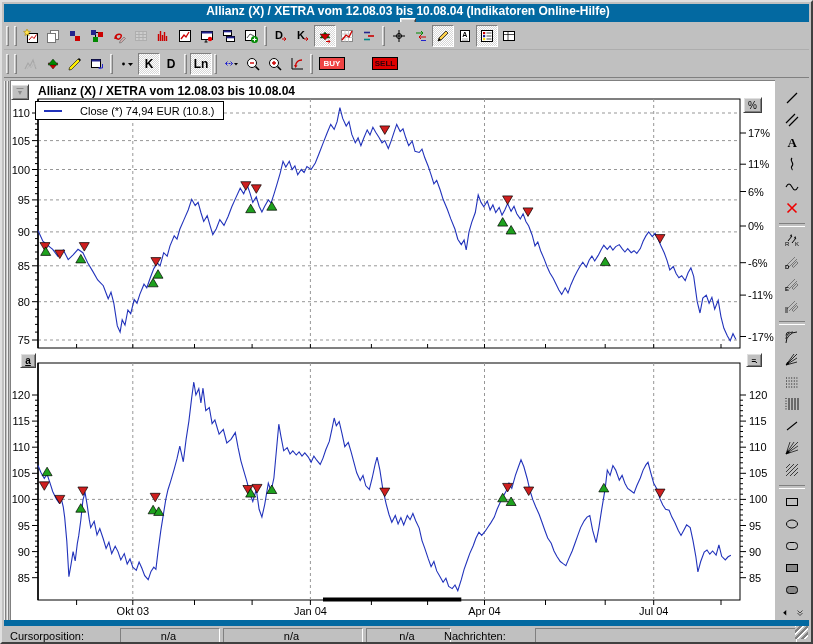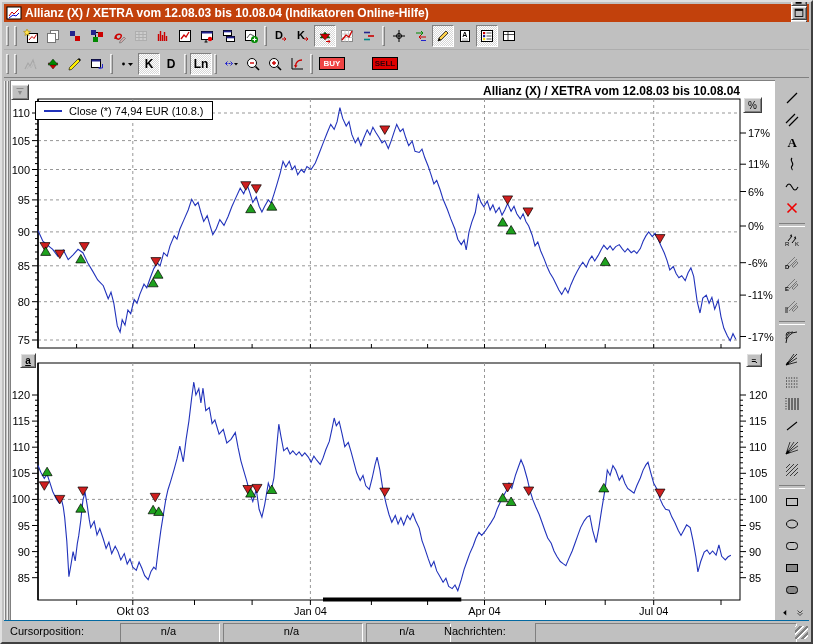--- a/index.html
+++ b/index.html
@@ -1,20 +1,20 @@
 <!DOCTYPE html>
 <html><head>
 <meta charset="utf-8">
 <style>
   * { margin:0; padding:0; box-sizing:border-box; }
   html,body { width:813px; height:644px; }
   body { position:relative; background:#c0c0c0; font-family:"Liberation Sans",sans-serif; font-size:11px; overflow:hidden;
          border:2px solid; border-color:#dfdfdf #404040 #404040 #dfdfdf; }
-  #titlebar { position:absolute; top:2px; left:2px; right:2px; height:18px; background:#c2410c; color:#fff;
-              display:flex; align-items:center; padding:0 2px; }
+  #titlebar { position:absolute; top:2px; left:2px; right:2px; height:18px; background:#0369a1; color:#fff;
+              display:flex; align-items:center; padding:0 2px;flex-direction:column; }
   #titlebar .ttext { font-weight:bold; font-size:12px; white-space:nowrap; flex:1; margin-left:3px; }
   .winbtn { width:16px; height:14px; background:#c0c0c0; border:1px solid; border-color:#fff #404040 #404040 #fff;
             box-shadow:inset 1px 1px 0 #dfdfdf, inset -1px -1px 0 #808080; display:flex; align-items:center; justify-content:center; margin-left:2px; }
   .toolbar { position:absolute; left:2px; right:2px; height:28px; display:flex; align-items:center; background:#c0c0c0; }
   #toolbar1 { top:20px; border-bottom:1px solid #adadad; }
   #toolbar2 { top:48px; border-bottom:1px solid #808080; }
   .tb-grip { width:3px; height:20px; border:1px solid; border-color:#efefef #808080 #808080 #efefef; margin:0 3px 0 2px; }
   .tb-btn { width:22px; height:22px; display:flex; align-items:center; justify-content:center; flex:none; }
   .tb-btn.pressed { border:1px solid; border-color:#808080 #fff #fff #808080;
                     background-image:conic-gradient(#fff 25%, #d6d6d6 0 50%, #fff 0 75%, #d6d6d6 0); background-size:2px 2px; }
@@ -22,40 +22,40 @@
   .tb-btn.textbtn { font-weight:bold; font-size:12px; }
   .tb-btn.buy, .tb-btn.sell { width:26px; height:13px; font-weight:bold; font-size:8px; border:1px solid #000; margin:0 3px; }
   .tb-btn.buy { background:#ef4444; color:#fff; }
   .tb-btn.sell { background:#dd0000; color:#30000a;margin-left:24px; }
   #left-grip { position:absolute; left:2px; top:79px; width:5px; height:541px;
                background:linear-gradient(90deg,#efefef 0 1px,#808080 1px 2px,#c0c0c0 2px 3px,#efefef 3px 4px,#808080 4px 5px); }
   #chart-panel { position:absolute; left:8px; top:78px; width:769px; height:543px; background:#fff;
                  border:1px solid; border-color:#808080 #fff #fff #808080; }
   #chart-svg { position:absolute; left:0; top:0; }
   #chart-svg text { font-family:"Liberation Sans",sans-serif; fill:#000; }
-  #chart-title { position:absolute; left:27px; top:3px; width:702px; text-align:right; font-weight:bold; font-size:12px; }
+  #chart-title { position:absolute; left:27px; top:3px; width:702px; text-align:left; font-weight:bold; font-size:12px; }
   .legend { position:absolute; height:19px; background:#fff; border:1px solid #000; display:flex; align-items:center;
-            gap:7px; padding:0 8px; font-size:11px; white-space:nowrap; }
+            gap:18px; padding:0 8px; font-size:11px; white-space:nowrap; }
   #legend1 { left:24px; top:20px; }
   #legend2 { left:26px; top:273px; }
   .lsample { width:18px; height:0; border-top:2px solid #2233bb; display:inline-block; }
   .mini-btn { position:absolute; background:#c0c0c0; border:1px solid; border-color:#fff #404040 #404040 #fff;
               box-shadow:inset 1px 1px 0 #dfdfdf, inset -1px -1px 0 #808080; display:flex; align-items:center; justify-content:center;
               font-size:9px; color:#000; }
   #btn-collapse { left:0; top:3px; width:18px; height:16px; color:#8a8a8a; font-size:7px; text-decoration:overline; }
   #btn-pct { left:732px; top:16px; width:19px; height:16px; font-size:10px; }
   #btn-a { left:9px; top:272px; width:16px; height:15px; font-size:10px; font-weight:bold; text-decoration:underline; }
   #btn-eq { left:735px; top:272px; width:16px; height:14px; font-size:8px; font-weight:bold; letter-spacing:-1px; }
   #side-tools { position:absolute; right:2px; top:78px; width:34px; height:543px; display:flex; flex-direction:column;
                 align-items:center; padding-top:8px; background:#c0c0c0; }
   .sd-btn { width:24px; height:20px; display:flex; align-items:center; justify-content:center; margin-bottom:2px; flex:none; }
   .sd-sep { width:26px; height:4px; border-top:1px solid #808080; border-bottom:1px solid #fff; margin:3px 0; flex:none; }
   #sd-scroll { margin-top:auto; display:flex; gap:2px; padding-bottom:4px; }
   .sd-mini { width:13px; height:12px; display:flex; align-items:center; justify-content:center; }
-  #statusbar { position:absolute; left:2px; right:2px; bottom:2px; height:20px; background:#c0c0c0; border-top:1px solid #0369a1; }
+  #statusbar { position:absolute; left:2px; right:2px; bottom:2px; height:20px; background:#c0c0c0; border-top:6px solid #0369a1; }
   .sb-label { position:absolute; top:4px; }
   #sbl1 { left:6px; }
   #sbl2 { left:440px; }
   .sb-field { position:absolute; top:2px; height:30px; border:1px solid; border-color:#808080 #fff #fff #808080;
               text-align:center; padding:1px 5px 0 2px; }
   #sbf1 { left:116px; width:100px; }
   #sbf2 { left:219px; width:140px; }
   #sbf3 { left:362px; width:85px; }
   #sbf4 { left:531px; width:262px; }
   #sb-grip { position:absolute; right:1px; bottom:1px; width:13px; height:13px;

